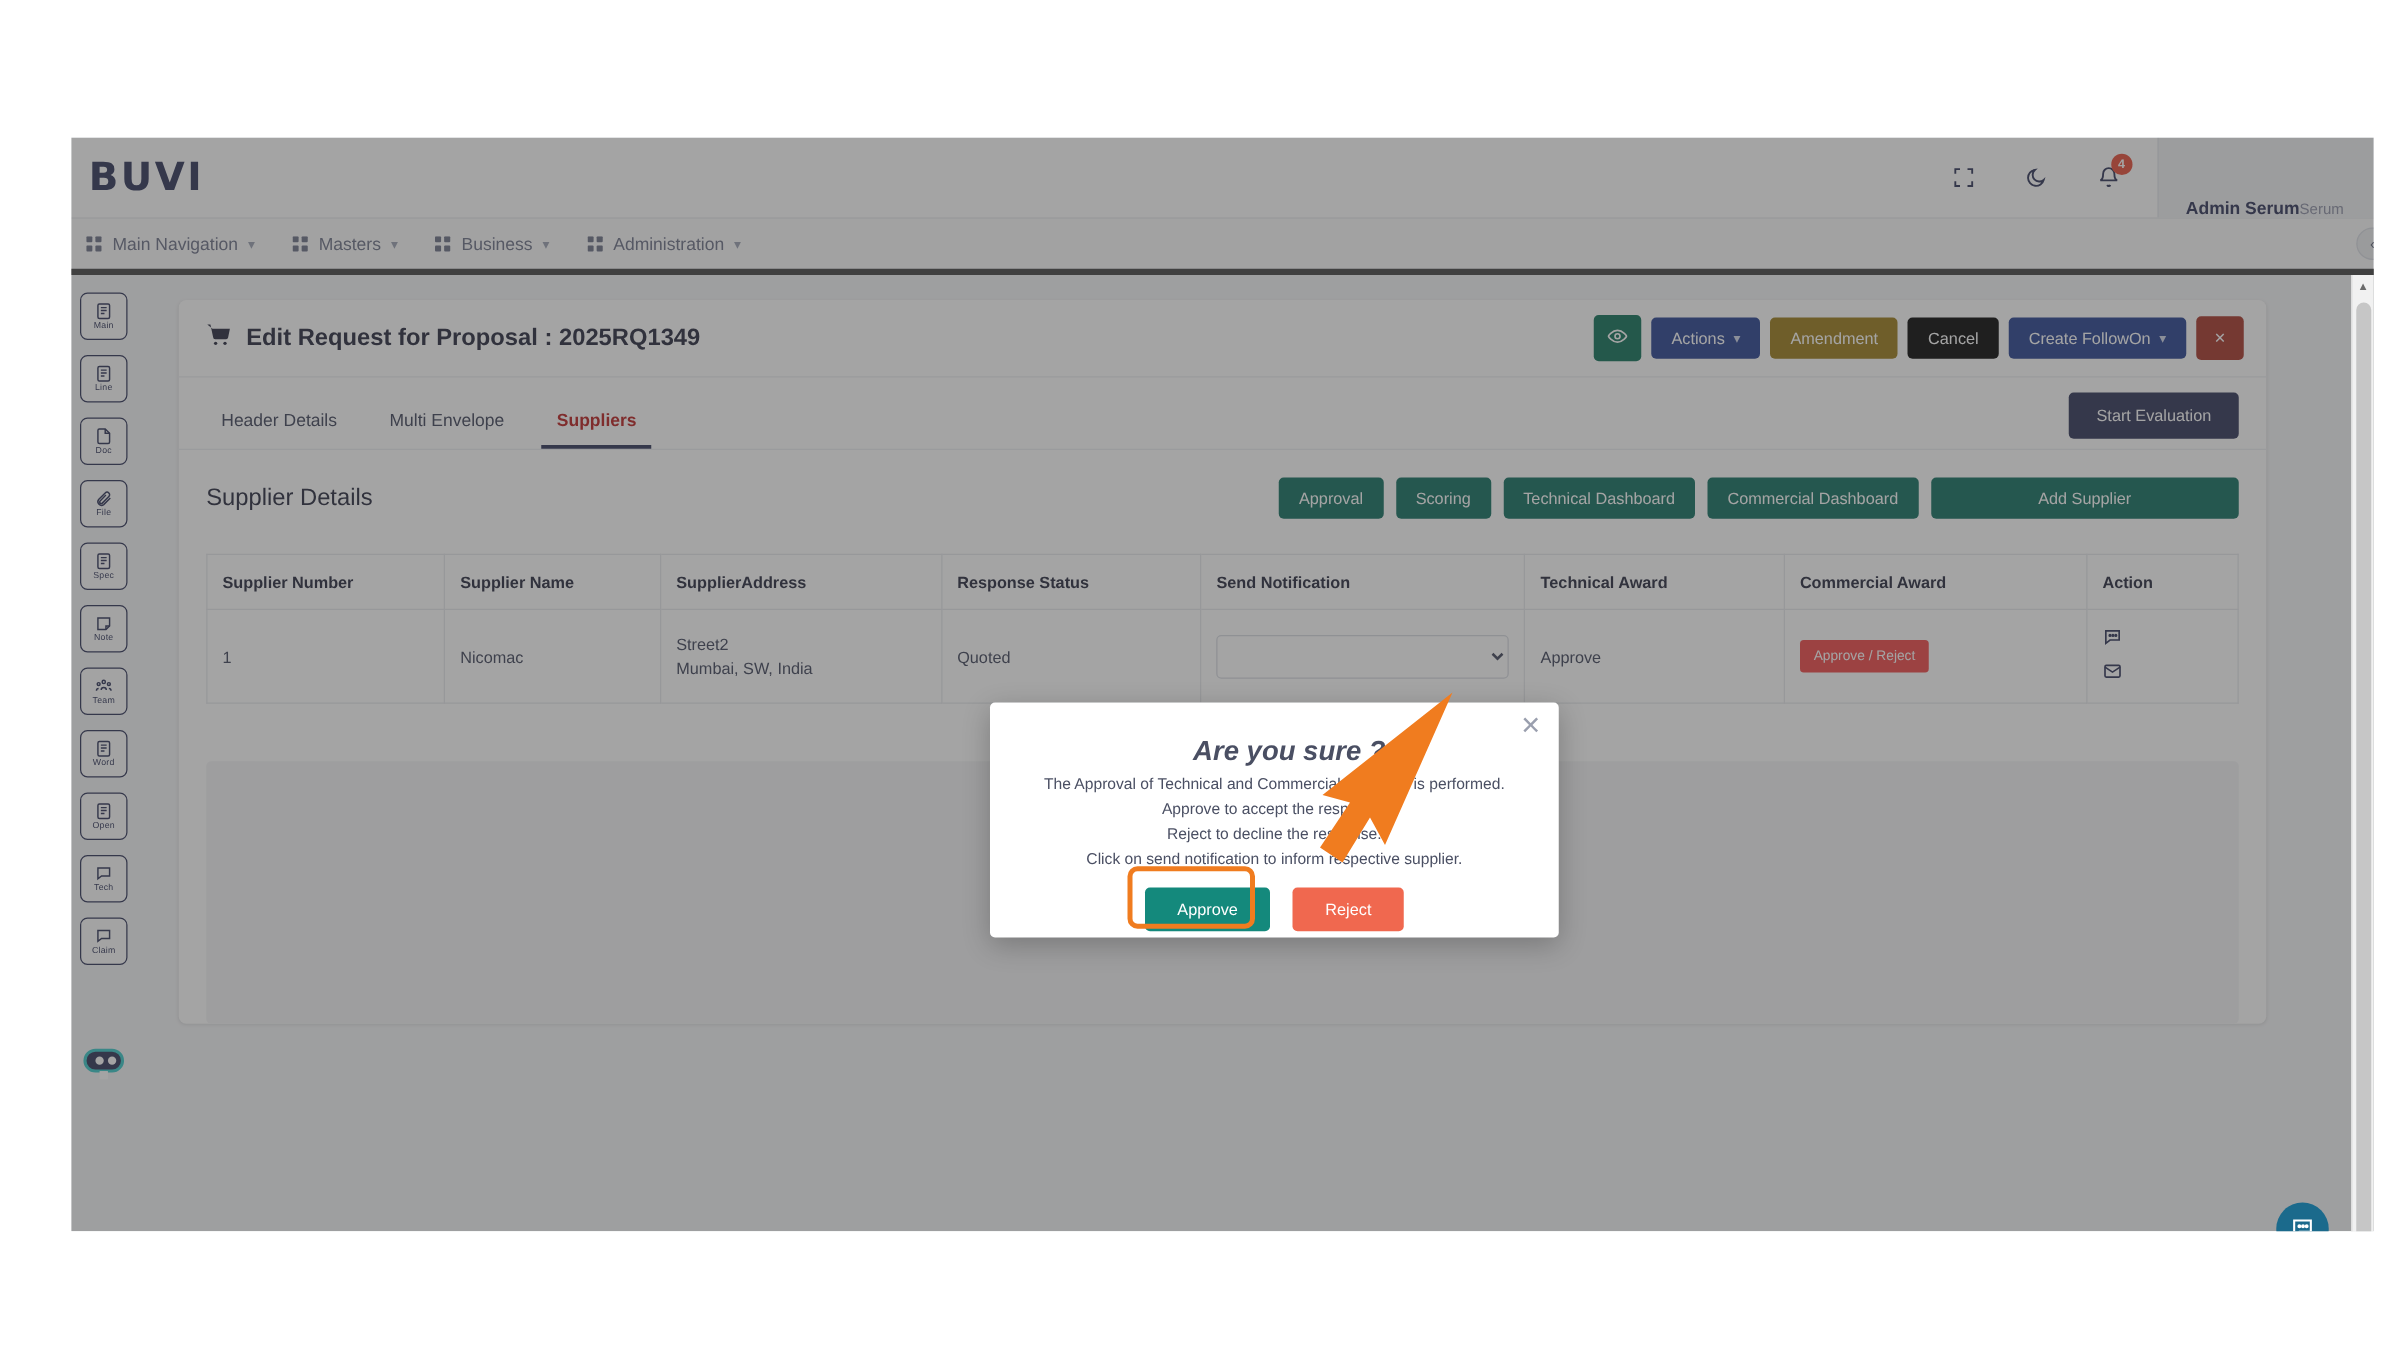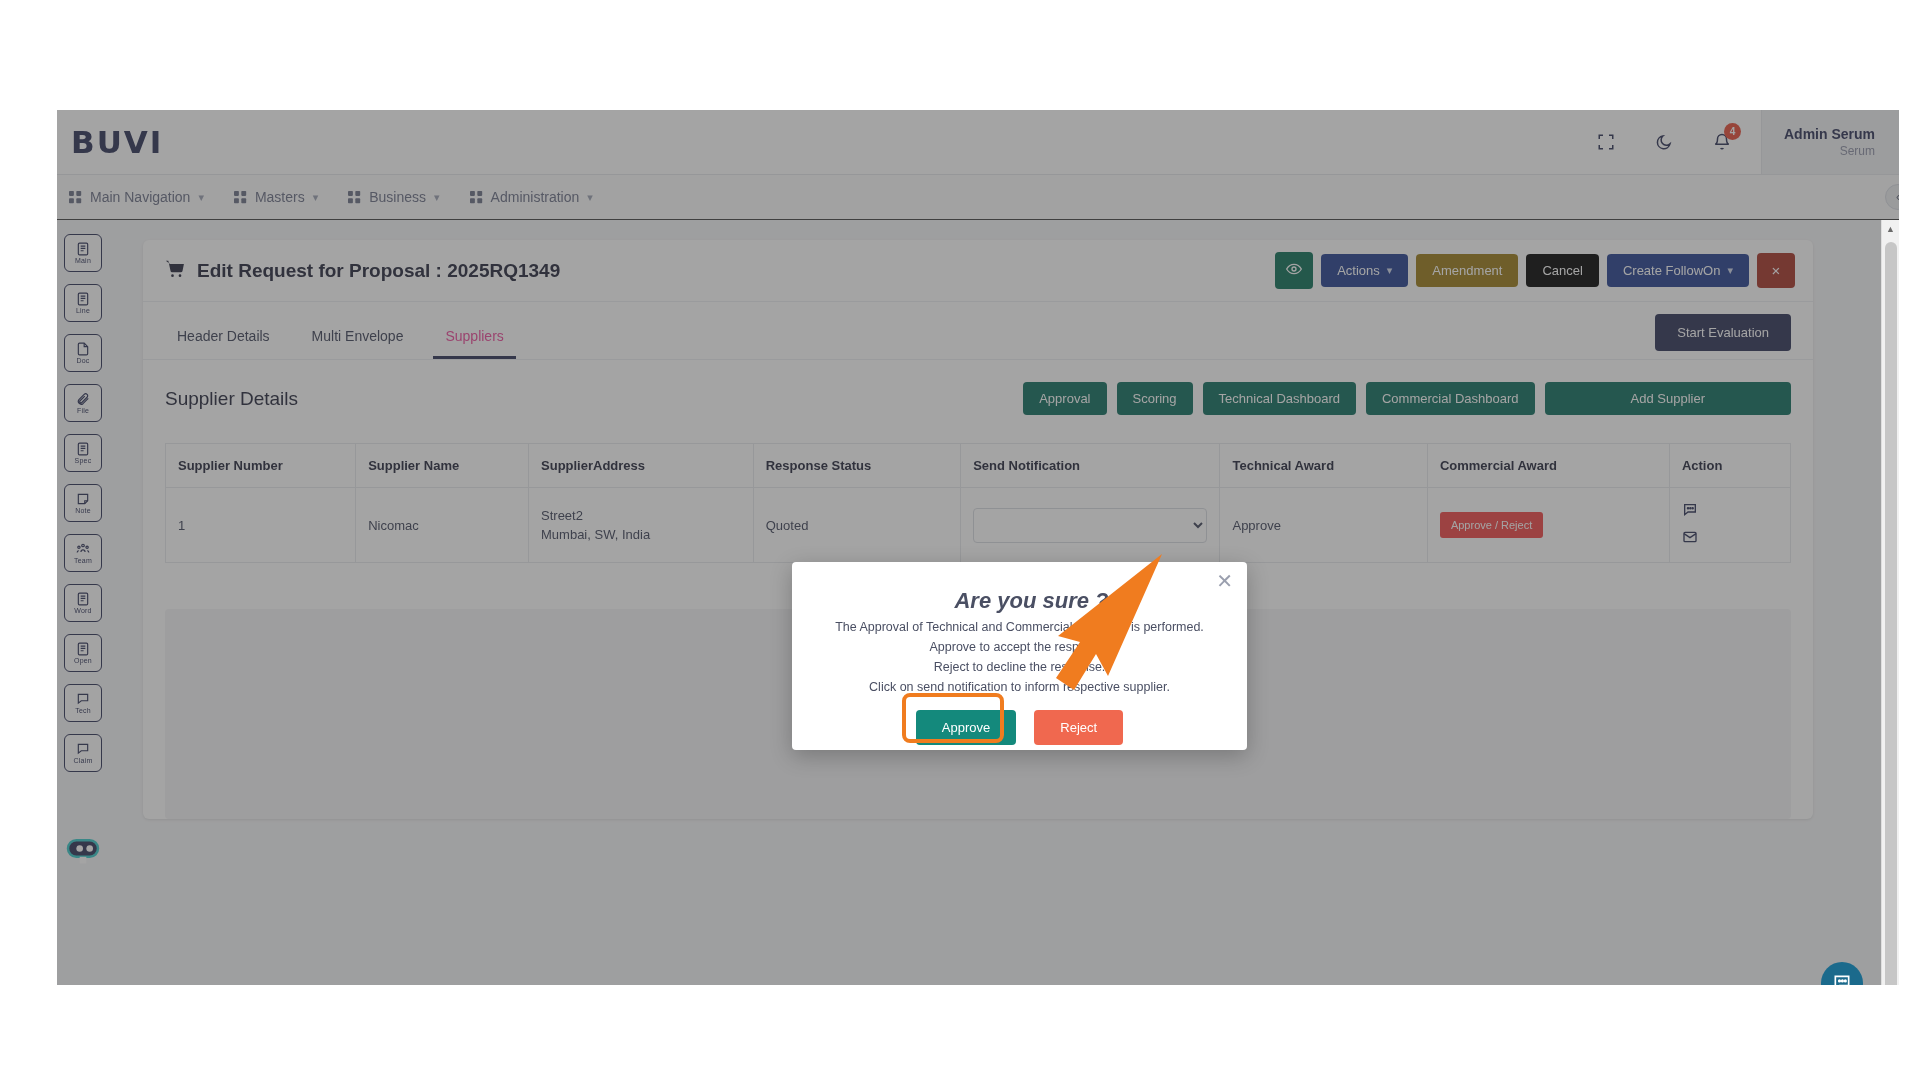--- a/index.html
+++ b/index.html
@@ -51,34 +51,34 @@
   }
   .badge {
     position: absolute; top: 2px; right: 2px;
     min-width: 17px; height: 17px; border-radius: 9px;
     background: #e64a35; color: #fff;
     font-size: 10px; font-weight: bold;
     display: flex; align-items: center; justify-content: center;
     padding: 0 4px;
   }
   #user-box {
-    height: 100%; display: flex; flex-direction: column;
+    height: 100%; display: flex; flex-direction: row;
     justify-content: center; align-items: flex-end;
     padding: 0 24px 0 22px; margin-left: 10px;
     background: #f0f1f4; border-left: 1px solid #e4e6ea;
   }
   #user-name { font-size: 14px; font-weight: bold; color: #2b3055; }
   #user-sub  { font-size: 12px; color: #8b8fa3; margin-top: 2px; }
 
   
   #navbar {
     position: absolute; left: 0; top: 65px;
     width: 1862px; height: 45px;
     background: #fbfbfc;
-    border-bottom: 1px solid #404040;
+    border-bottom: 5px solid #404040;
     display: flex; align-items: center; padding-left: 12px;
   }
   .navitem {
     display: flex; align-items: center; gap: 8px;
     margin-right: 30px; font-size: 14px; color: #6a6f85;
   }
   .grid-ico { display: block; }
   .chev { font-size: 11px; color: #9aa0b0; }
   #nav-collapse {
     position: absolute; right: 8px; top: 50%; transform: translateY(-50%);
@@ -141,21 +141,21 @@
 
   
   #tabs-row {
     height: 58px; display: flex; align-items: flex-end;
     padding: 0 22px; border-bottom: 1px solid #eceef1;
   }
   .tab {
     font-size: 14px; color: #3d4258; padding: 0 12px 12px 12px;
     margin-right: 18px; border-bottom: 3px solid transparent;
   }
-  .tab.active { color: #ec4899; font-weight: normal; border-bottom-color: #2b3055; }
+  .tab.active { color: #b91c1c; font-weight: bold; border-bottom-color: #2b3055; }
   #start-eval-wrap { margin-left: auto; padding-bottom: 8px; }
 
   
   #supplier-head {
     display: flex; align-items: center; padding: 22px 22px 10px 22px;
   }
   #supplier-title { font-size: 19px; font-weight: normal; color: #23263a; }
   #supplier-btns { margin-left: auto; display: flex; gap: 10px; }
 
   

